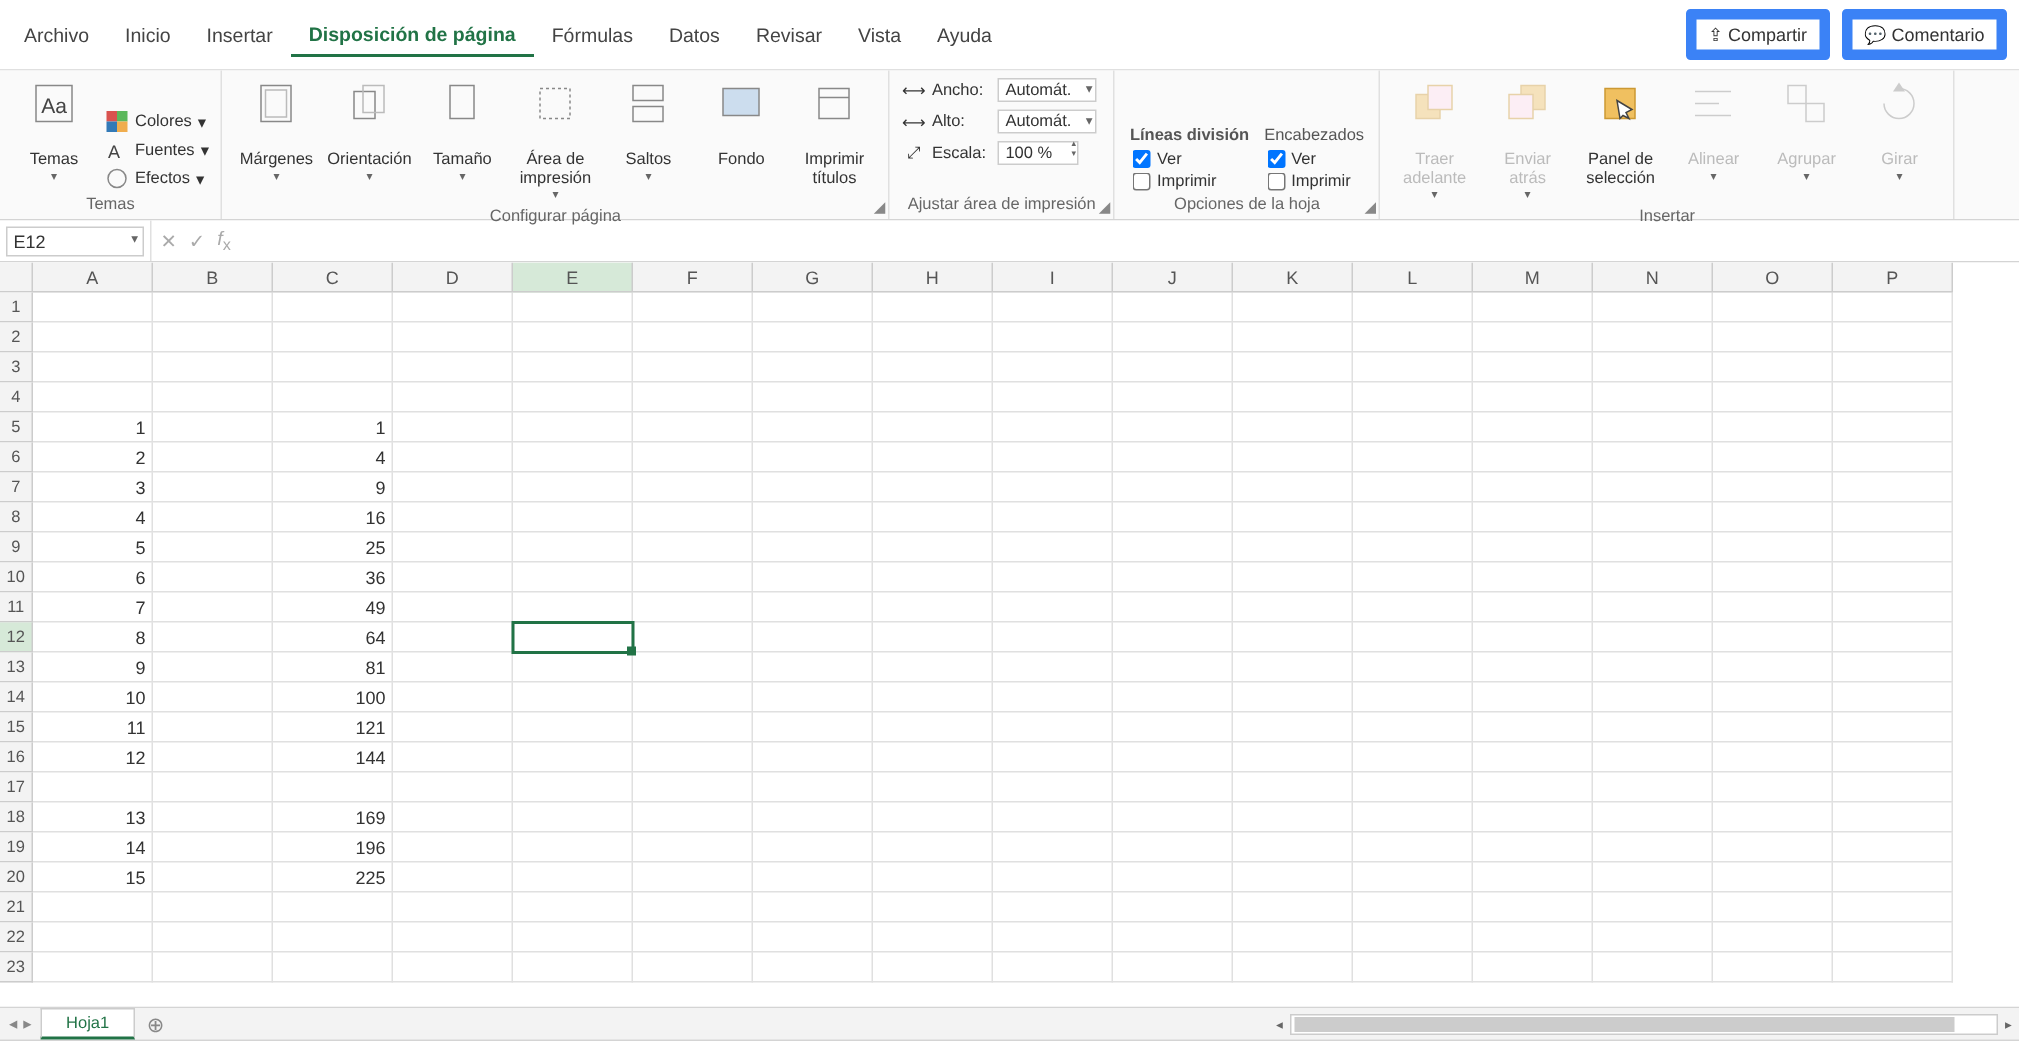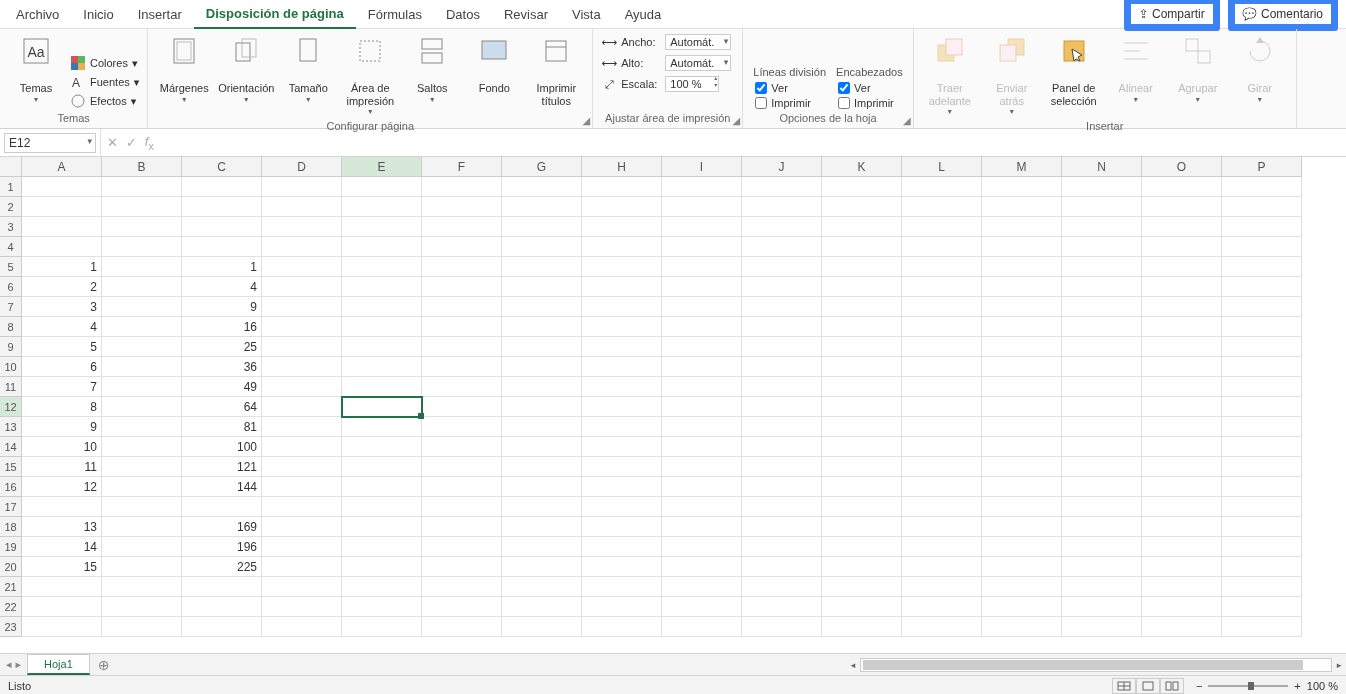--- a/index.html
+++ b/index.html
@@ -1,19 +1,19 @@
 <!DOCTYPE html>
 <html><head>
 <meta charset="utf-8">
 <style>
 * { box-sizing: border-box; margin: 0; padding: 0; font-family: 'Segoe UI', Tahoma, sans-serif; }
 body { background: #fff; width: 1346px; height: 694px; overflow: hidden; font-size: 12px; color: #333; }
 
 
-.menubar { display: flex; align-items: center; height: 29px; background: #fff; border-bottom: 1px solid #e0e0e0; padding: 0 4px; }
+.menubar { display: flex; align-items: center; height: 47px; background: #fff; border-bottom: 1px solid #e0e0e0; padding: 0 4px; }
 .menuitem { padding: 6px 12px; cursor: pointer; color: #444; font-size: 13px; }
 .menuitem.active { color: #217346; border-bottom: 2px solid #217346; font-weight: 600; }
 .menubar-right { margin-left: auto; display: flex; gap: 8px; padding-right: 4px; }
 .menubar-right .btn { border: 7px solid #3b82f6; padding: 3px 8px; border-radius: 3px; display: flex; align-items: center; gap: 4px; }
 
 
 .ribbon { display: flex; height: 100px; background: #fafafa; border-bottom: 1px solid #d4d4d4; }
 .ribgroup { display: flex; flex-direction: column; border-right: 1px solid #e0e0e0; padding: 4px 6px 2px; position: relative; }
 .ribgroup-body { display: flex; gap: 2px; flex: 1; }
 .ribgroup-label { text-align: center; font-size: 11px; color: #666; padding-top: 2px; height: 16px; }
@@ -226,21 +226,21 @@
           </div>
     </div>
       </div>
     <div class="ribgroup-label">Ajustar área de impresión</div>
     <span class="launcher">◢</span>
   </div>
 
   <div class="ribgroup">
     <div class="ribgroup-body">
       <div class="ministack" style="padding:0 4px;">
-        <div style="font-size:11px;color:#555;padding-bottom:2px;">Líneas división</div>
+        <div style="font-size:11px;color:#555;padding-bottom:2px;font-weight:bold;">Líneas división</div>
         <label class="checkrow">
             <input type="checkbox" checked="" style="">
             <span>Ver</span>
           </label>
         <label class="checkrow">
             <input type="checkbox" style="">
             <span>Imprimir</span>
           </label>
       </div>
       <div class="ministack" style="padding:0 4px;">

